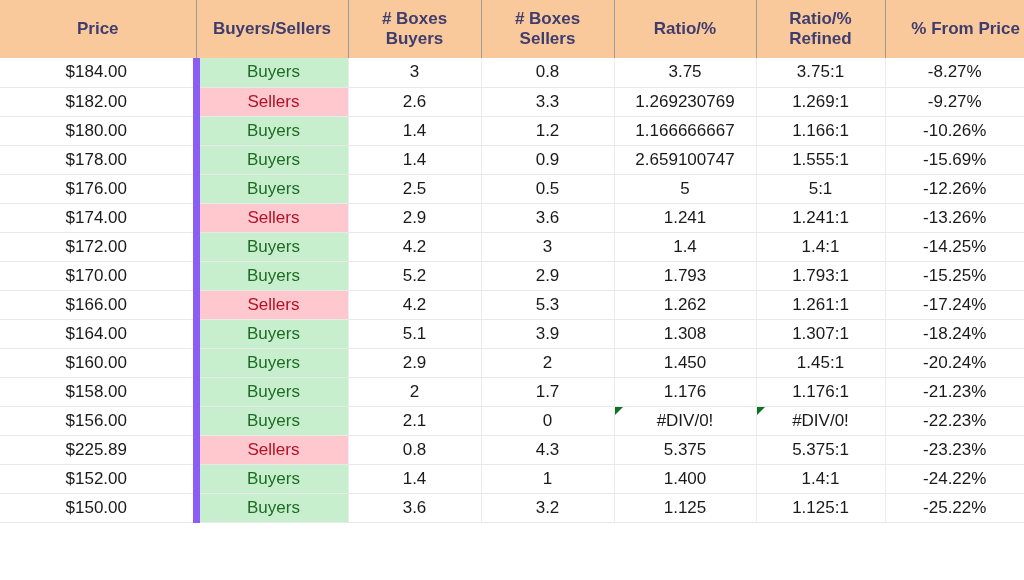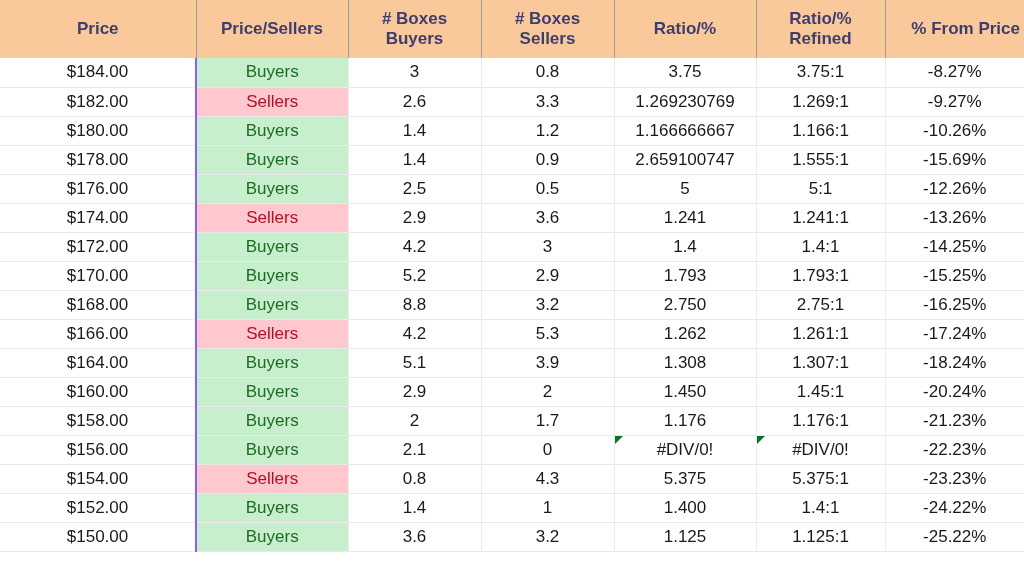--- a/index.html
+++ b/index.html
@@ -58,21 +58,21 @@
     padding: 0 3px;
     background: #ffffff;
     border-bottom: 1px solid #E9E9E9;
     border-right: 1px solid #ECECEC;
     box-sizing: border-box;
     position: relative;
     white-space: nowrap;
     overflow: hidden;
   }
   tbody tr.data-row td.col-price {
-    border-right: 2px solid #8b5cf6;
+    border-right: 7px solid #8b5cf6;
   }
   tbody tr.data-row td:last-child {
     border-right: none;
   }
 
   
   td.signal {
     font-weight: normal;
   }
   td.signal.buyers {
@@ -106,21 +106,21 @@
         <col style="width: 152px;">
         <col style="width: 133px;">
         <col style="width: 133px;">
         <col style="width: 142px;">
         <col style="width: 129px;">
         <col style="width: 139px;">
       </colgroup>
     <thead>
       <tr class="header-row">
           <th>Price</th>
-          <th>Price/Sellers</th>
+          <th>Buyers/Sellers</th>
           <th># Boxes
 Buyers</th>
           <th># Boxes
 Sellers</th>
           <th>Ratio/%</th>
           <th>Ratio/%
 Refined</th>
           <th>% From Price</th>
         </tr>
     </thead>
@@ -191,29 +191,20 @@
         <tr class="data-row">
           <td class="col-price">$170.00</td>
           <td class="signal buyers">Buyers</td>
           <td>5.2</td>
           <td>2.9</td>
           <td>1.793</td>
           <td>1.793:1</td>
           <td>-15.25%</td>
         </tr>
         <tr class="data-row">
-          <td class="col-price">$168.00</td>
-          <td class="signal buyers">Buyers</td>
-          <td>8.8</td>
-          <td>3.2</td>
-          <td>2.750</td>
-          <td>2.75:1</td>
-          <td>-16.25%</td>
-        </tr>
-        <tr class="data-row">
           <td class="col-price">$166.00</td>
           <td class="signal sellers">Sellers</td>
           <td>4.2</td>
           <td>5.3</td>
           <td>1.262</td>
           <td>1.261:1</td>
           <td>-17.24%</td>
         </tr>
         <tr class="data-row">
           <td class="col-price">$164.00</td>
@@ -245,21 +236,21 @@
         <tr class="data-row">
           <td class="col-price">$156.00</td>
           <td class="signal buyers">Buyers</td>
           <td>2.1</td>
           <td>0</td>
           <td><span class="err-marker"></span>#DIV/0!</td>
           <td><span class="err-marker"></span>#DIV/0!</td>
           <td>-22.23%</td>
         </tr>
         <tr class="data-row">
-          <td class="col-price">$154.00</td>
+          <td class="col-price">$225.89</td>
           <td class="signal sellers">Sellers</td>
           <td>0.8</td>
           <td>4.3</td>
           <td>5.375</td>
           <td>5.375:1</td>
           <td>-23.23%</td>
         </tr>
         <tr class="data-row">
           <td class="col-price">$152.00</td>
           <td class="signal buyers">Buyers</td>

